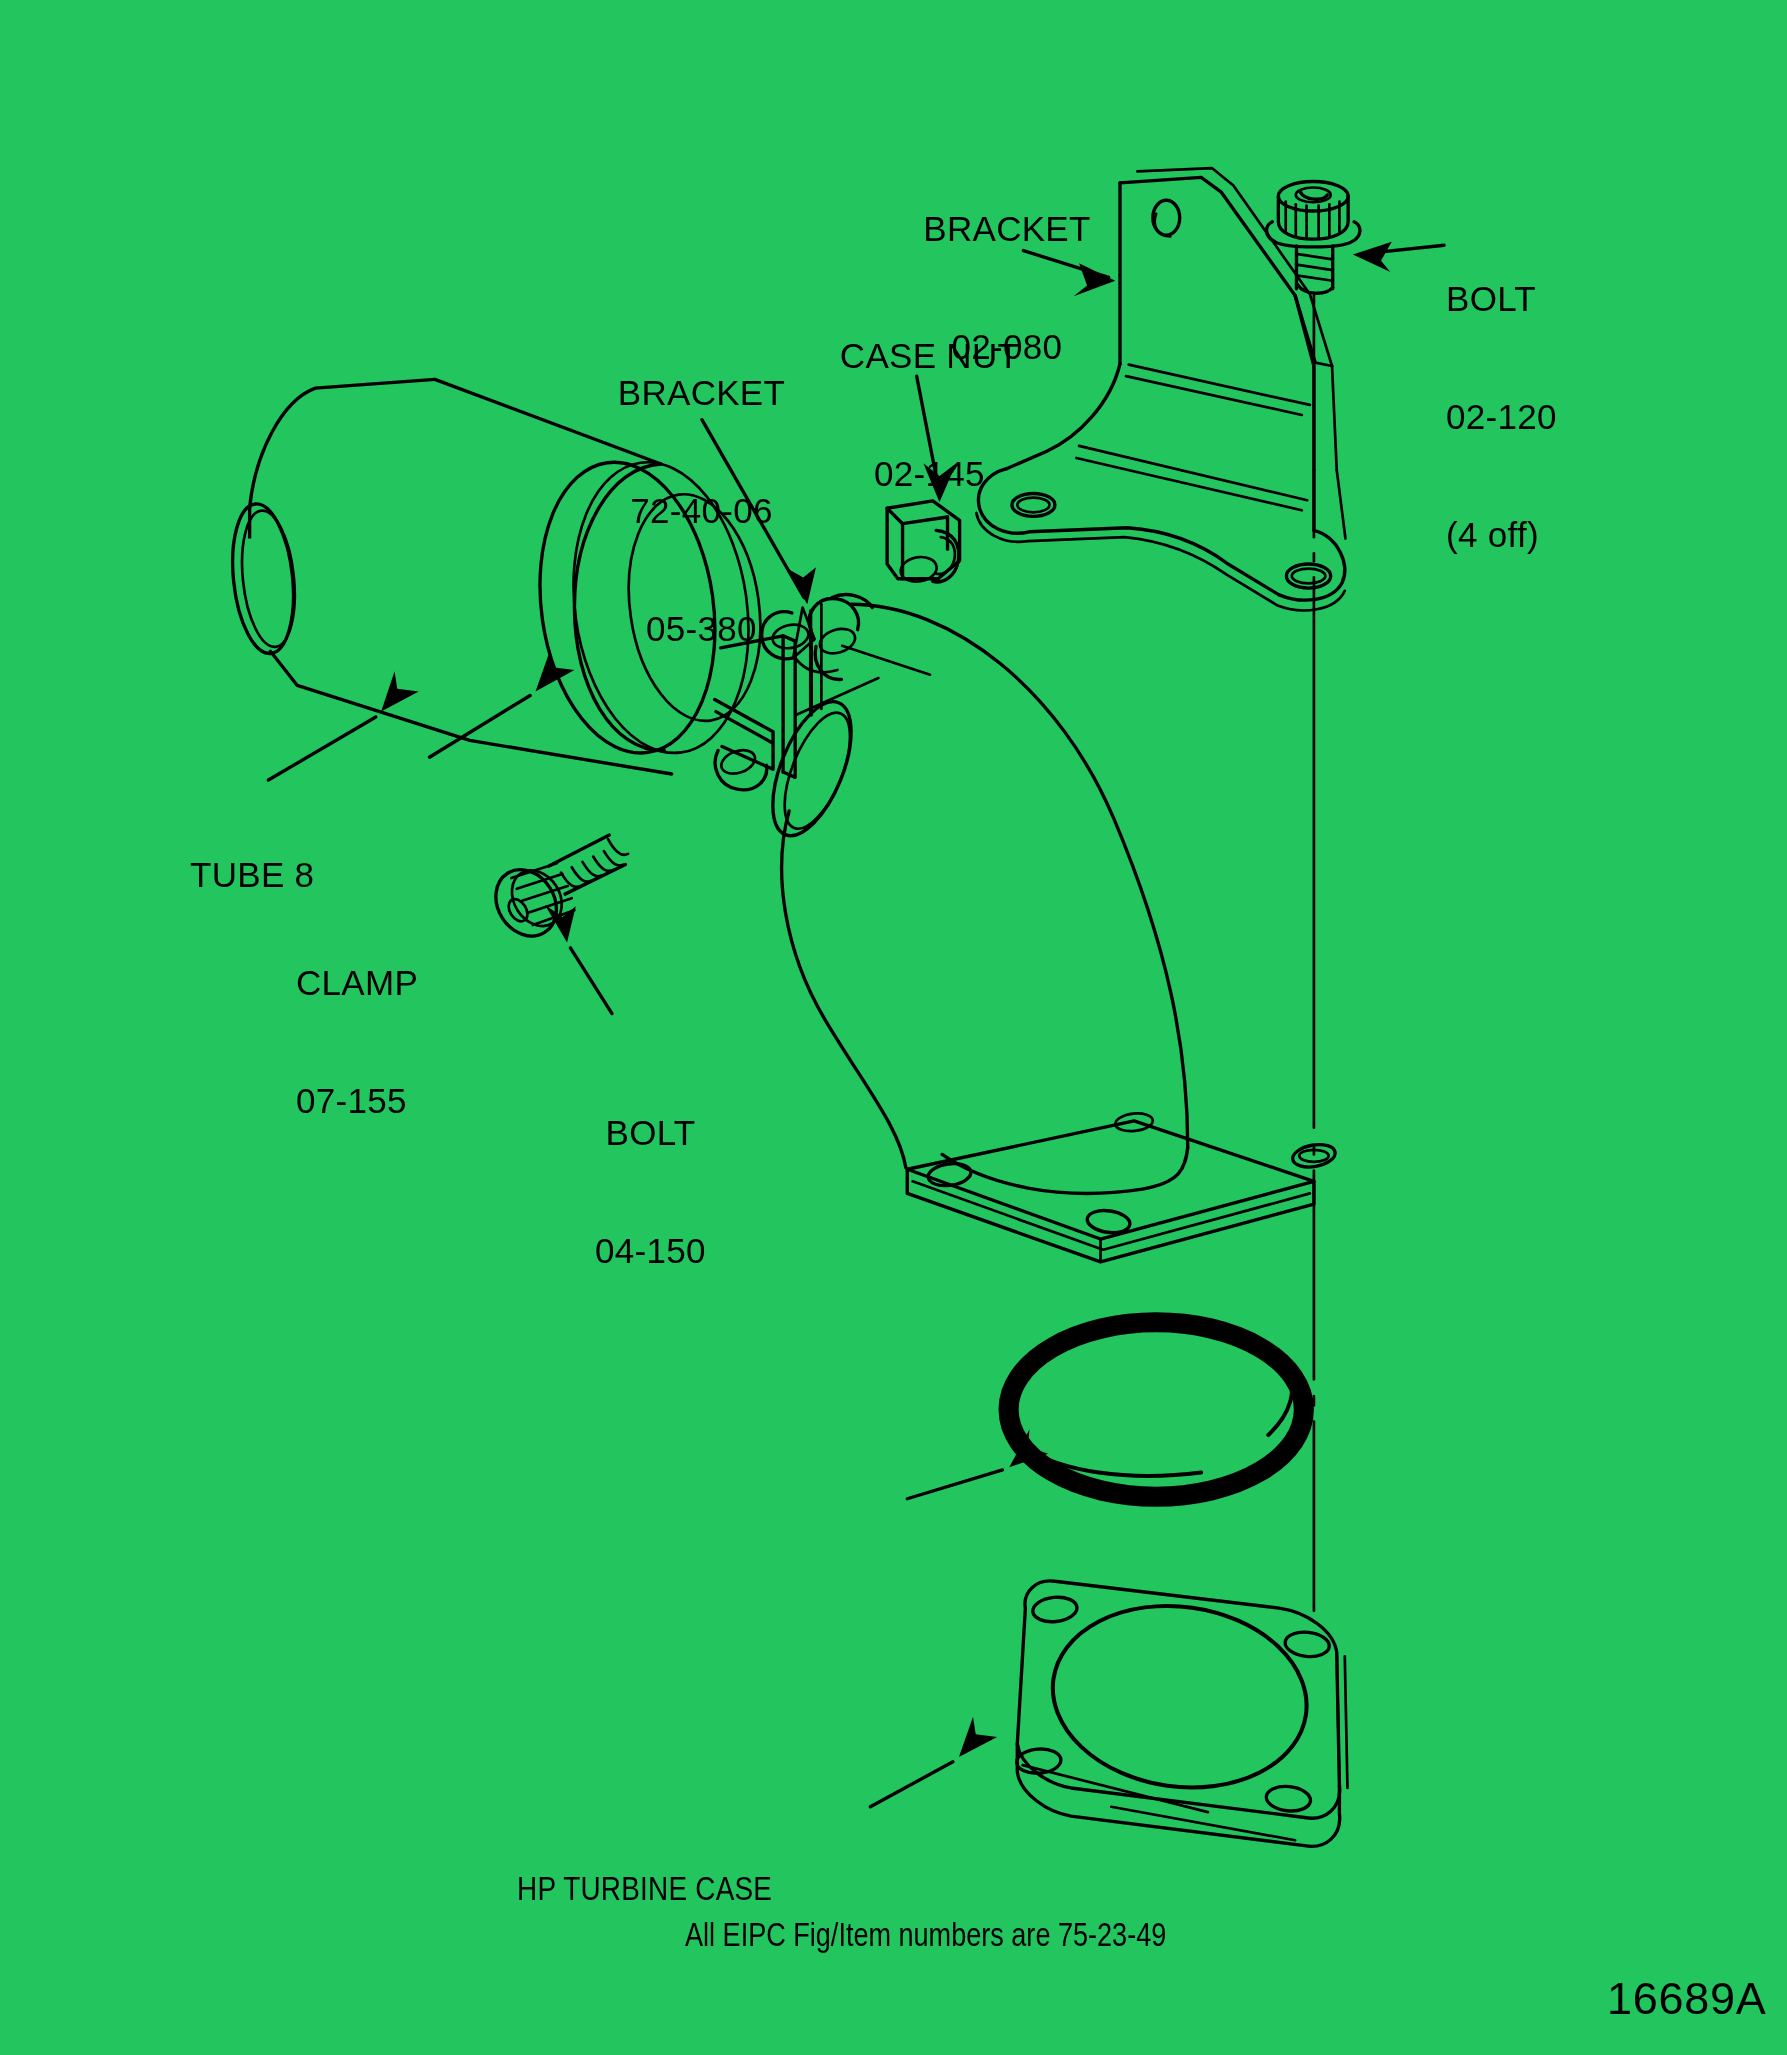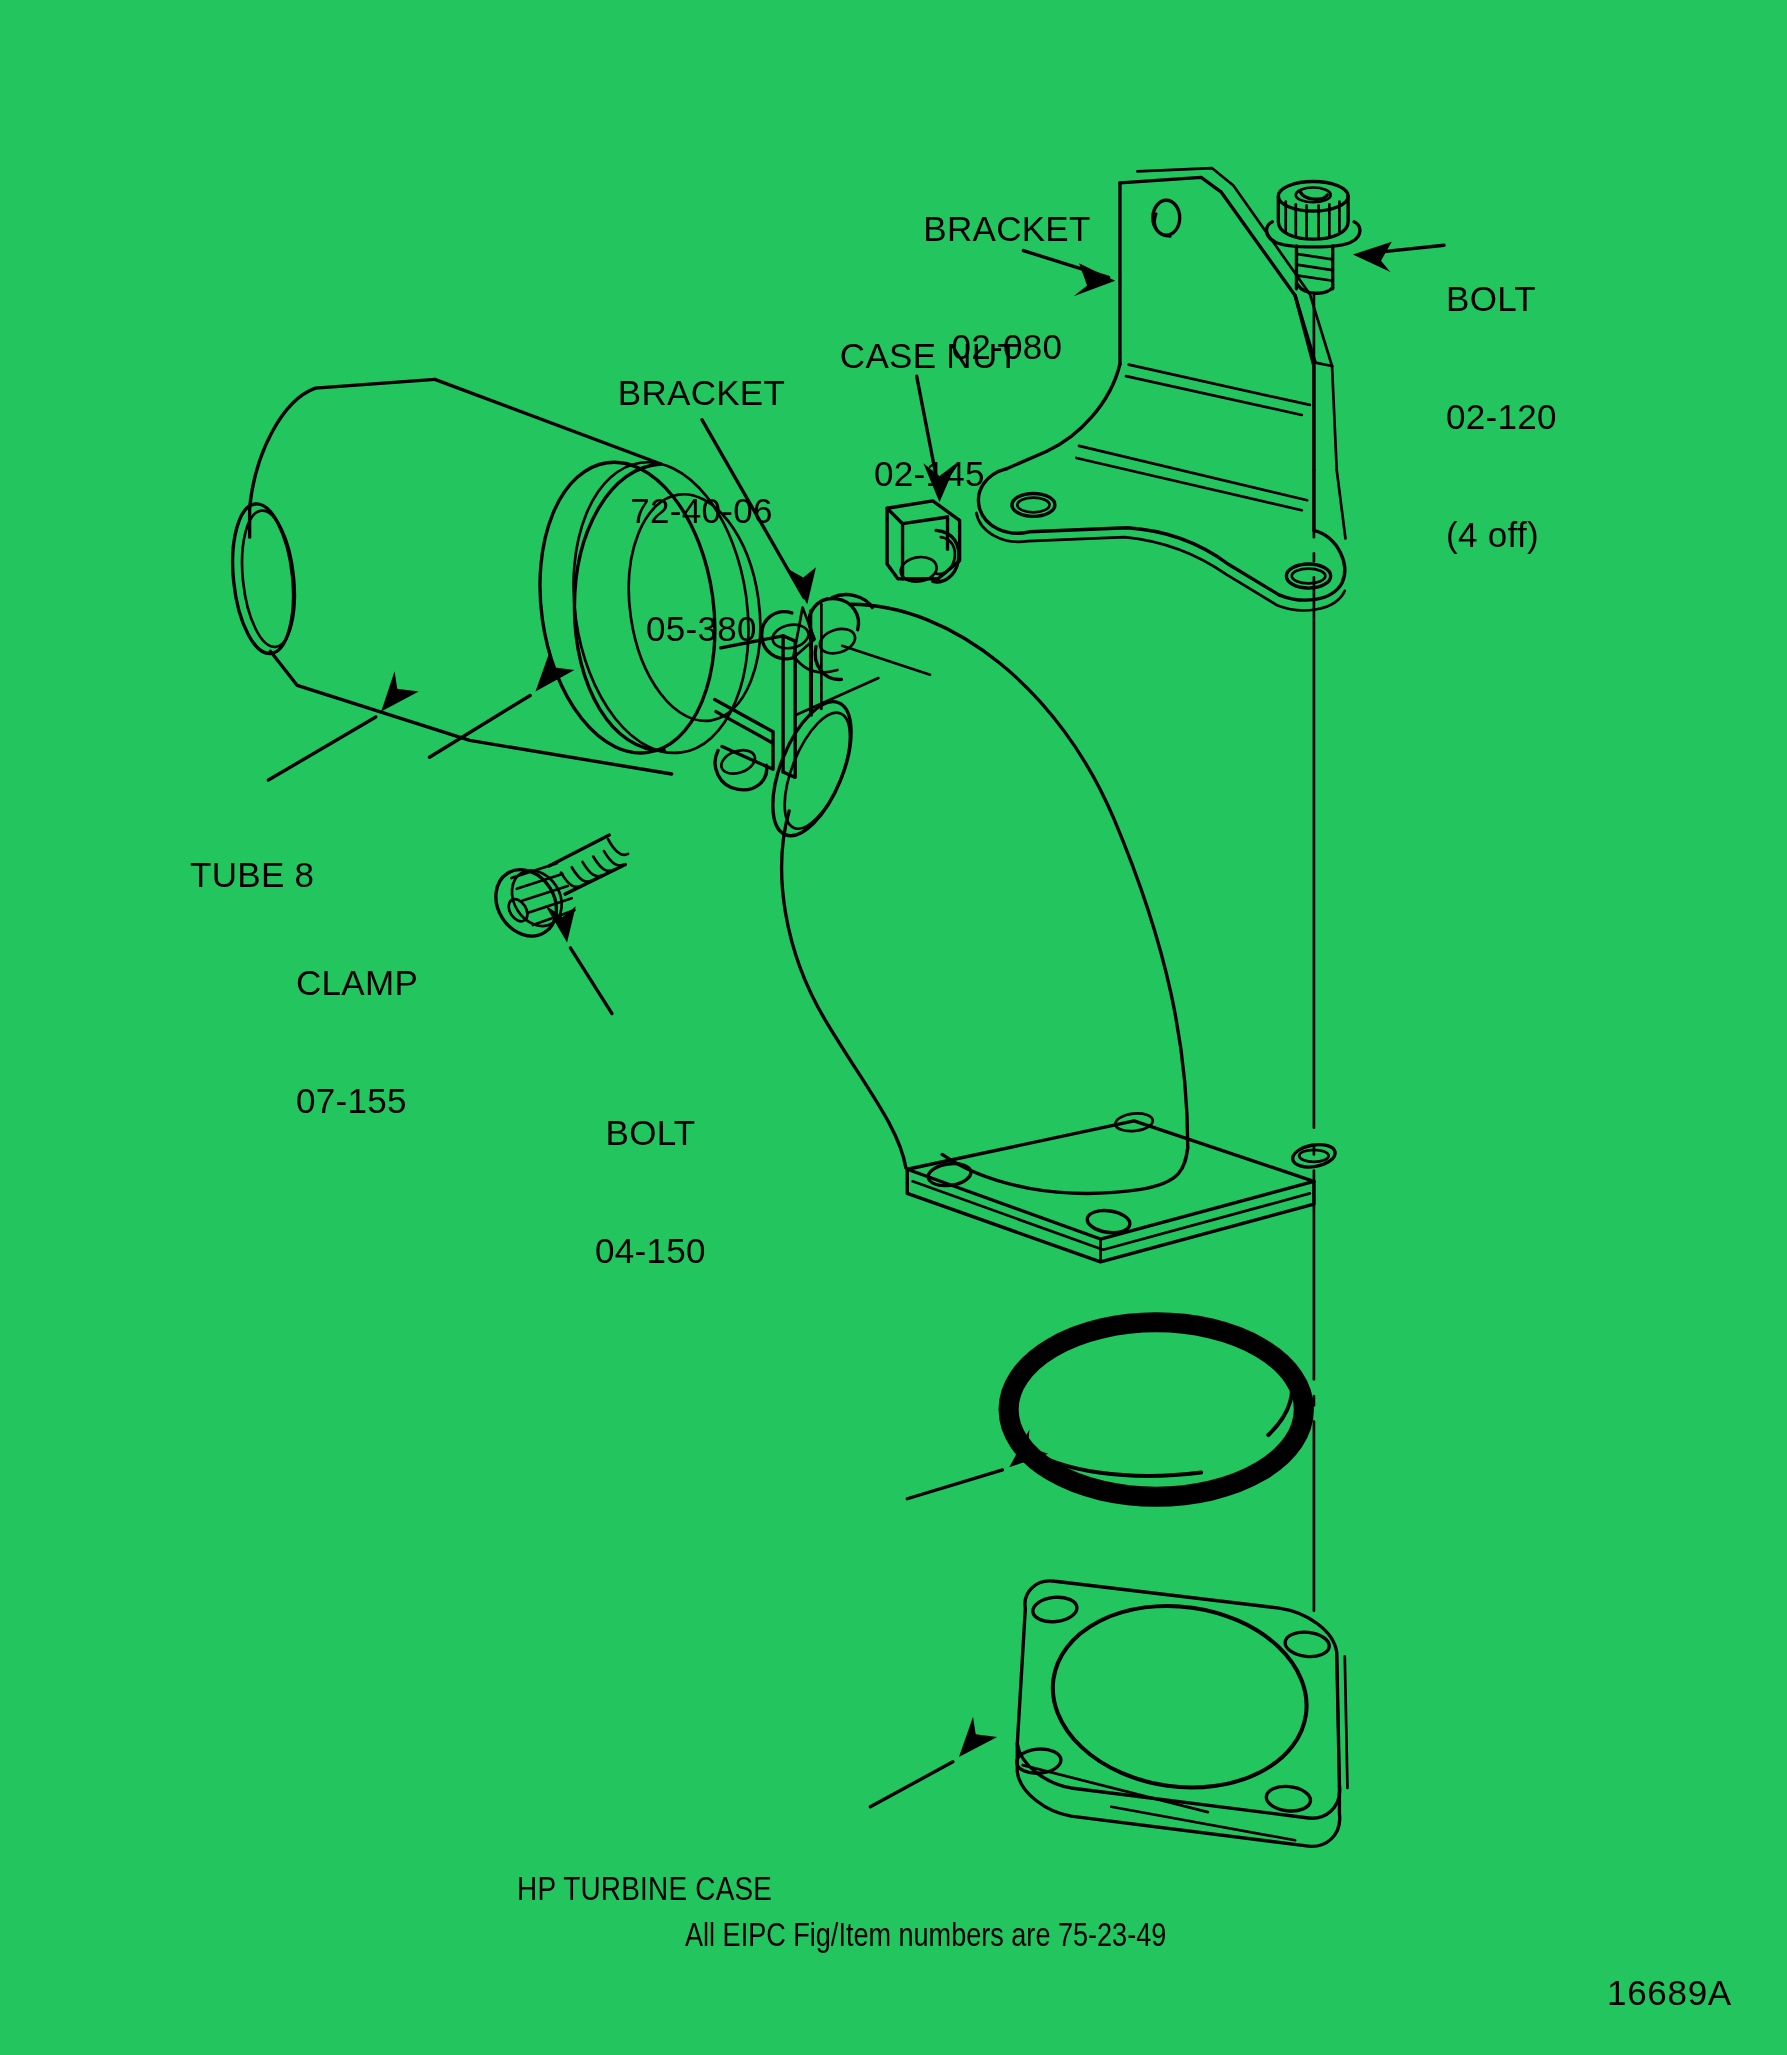--- a/index.html
+++ b/index.html
@@ -48,21 +48,21 @@
   #footer-note {
     position: absolute;
     left: 685px;
     top: 1916px;
     font-size: 33px;
   }
   #drawing-number {
     position: absolute;
     left: 1607px;
     top: 1973px;
-    font-size: 35px;
+    font-size: 45px;
     letter-spacing: 0.7px;
   }
 </style>
 </head>
 <body>
 
 <div id="sheet">
 
   <svg id="drawing" viewBox="0 0 2663 3063" xmlns="http://www.w3.org/2000/svg">
     <g fill="none" stroke="#000" stroke-width="5" stroke-linecap="round" stroke-linejoin="round">

